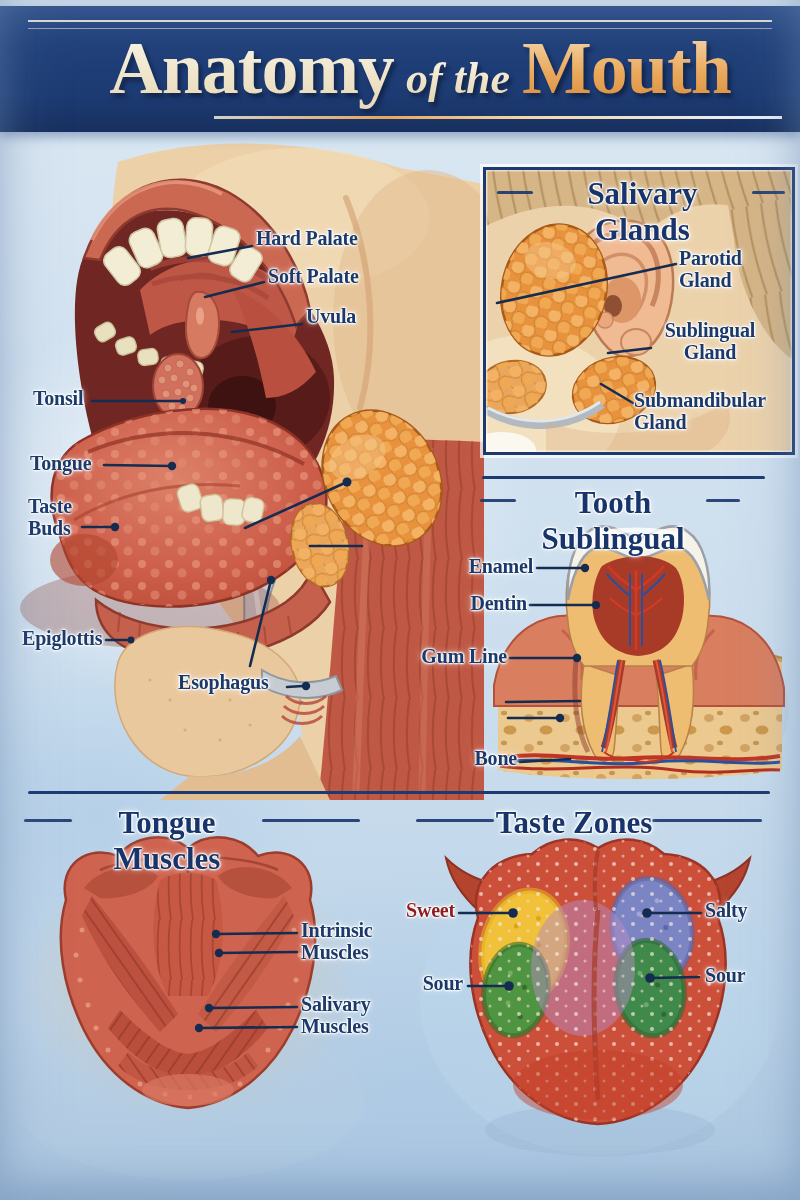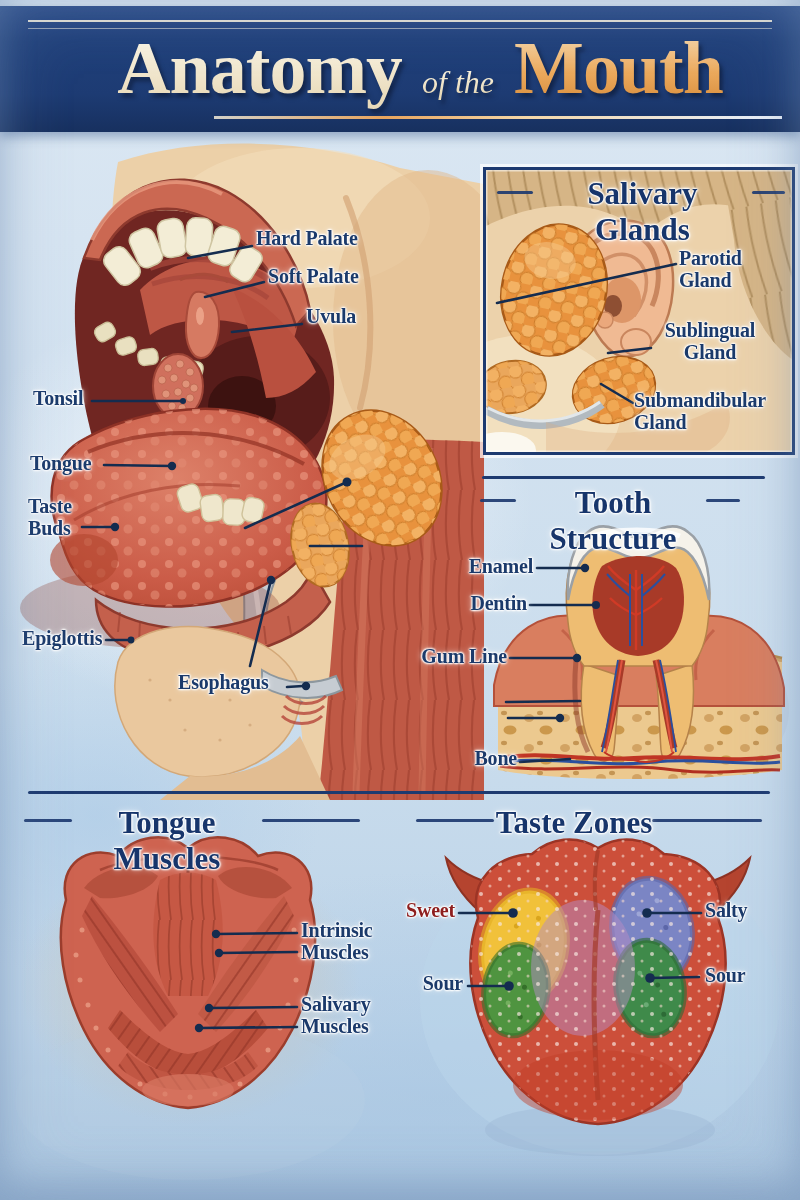--- a/index.html
+++ b/index.html
@@ -14,26 +14,26 @@
   }
   .poster::after{content:'';position:absolute;inset:0;pointer-events:none;z-index:9;
     box-shadow:inset 0 0 70px rgba(120,150,190,.30), inset 0 -16px 34px rgba(100,130,170,.40);}
   .banner{position:absolute;left:0;top:6px;width:800px;height:126px;z-index:3;
     background:linear-gradient(180deg,#2c4c88 0%,#20407a 28%,#1d3b73 70%,#17305f 100%);
     box-shadow:0 5px 10px rgba(60,90,140,.45);}
   .banner-line-top{position:absolute;left:28px;top:14px;width:744px;height:6px;
     border-top:2.5px solid rgba(243,237,219,.92);border-bottom:1.5px solid rgba(243,237,219,.55);}
   .banner-line-bottom{position:absolute;left:214px;top:110px;width:568px;height:3px;
     background:linear-gradient(90deg,rgba(242,236,218,.85),#e8a55e 30%,#f4d7a8 55%,#e8eef6 95%);}
-  .banner-title{display:flex;align-items:baseline;justify-content:center;gap:20px;padding-top:20px;padding-left:40px;}
+  .banner-title{display:flex;align-items:baseline;justify-content:center;gap:12px;padding-top:20px;padding-left:40px;}
   .bt{font-weight:700;filter:drop-shadow(3px 4px 2px rgba(8,16,38,.55));}
   .bt1{font-size:74px;letter-spacing:-1px;
     background:linear-gradient(180deg,#fbf5e4 15%,#e9dbbb 85%);
     -webkit-background-clip:text;background-clip:text;color:transparent;}
-  .bt2{font-size:32px;font-style:italic;font-weight:400;
+  .bt2{font-size:44px;font-style:italic;font-weight:700;
     background:linear-gradient(180deg,#f8f1dd 20%,#e6d7b4 90%);
     -webkit-background-clip:text;background-clip:text;color:transparent;}
   .bt3{font-size:74px;letter-spacing:-1px;
     background:linear-gradient(180deg,#f8d7a7 10%,#eba95c 55%,#d68b3a 95%);
     -webkit-background-clip:text;background-clip:text;color:transparent;}
   .lbl{position:absolute;z-index:6;font-weight:700;font-size:20px;line-height:1.08;
     color:#1b3a6b;white-space:pre-line;letter-spacing:-.2px;
     text-shadow:0 1px 2px #fff,0 -1px 2px #fff,1px 0 2px #fff,-1px 0 2px #fff,0 0 7px rgba(255,255,255,.9);}
   .lbl.right{text-align:right;}
   .lbl.center{text-align:center;}
@@ -508,21 +508,21 @@
       <circle cx="209" cy="1008" r="4.2"></circle>
         <circle cx="199" cy="1028" r="4.2"></circle>
       <circle cx="513" cy="913" r="4.8"></circle>
         <circle cx="647" cy="913" r="4.8"></circle>
       <circle cx="509" cy="986" r="4.8"></circle>
         <circle cx="650" cy="978" r="4.8"></circle>
     </g>
   </svg>
 
   <div class="sec-title" style="left:545px;top:176px;width:195px">Salivary Glands</div>
-  <div class="sec-title" style="left:522px;top:485px;width:182px">Tooth Structure</div>
+  <div class="sec-title" style="left:522px;top:485px;width:182px">Tooth Sublingual</div>
   <div class="sec-title" style="left:64px;top:805px;width:206px">Tongue Muscles</div>
   <div class="sec-title" style="left:478px;top:805px;width:192px">Taste Zones</div>
 
   <div class="lbl" style="left:256px;top:228px">Hard Palate</div>
   <div class="lbl" style="left:268px;top:266px">Soft Palate</div>
   <div class="lbl" style="left:306px;top:306px">Uvula</div>
   <div class="lbl" style="left:33px;top:388px">Tonsil</div>
   <div class="lbl" style="left:30px;top:453px">Tongue</div>
   <div class="lbl" style="left:28px;top:496px">Taste
 Buds</div>

